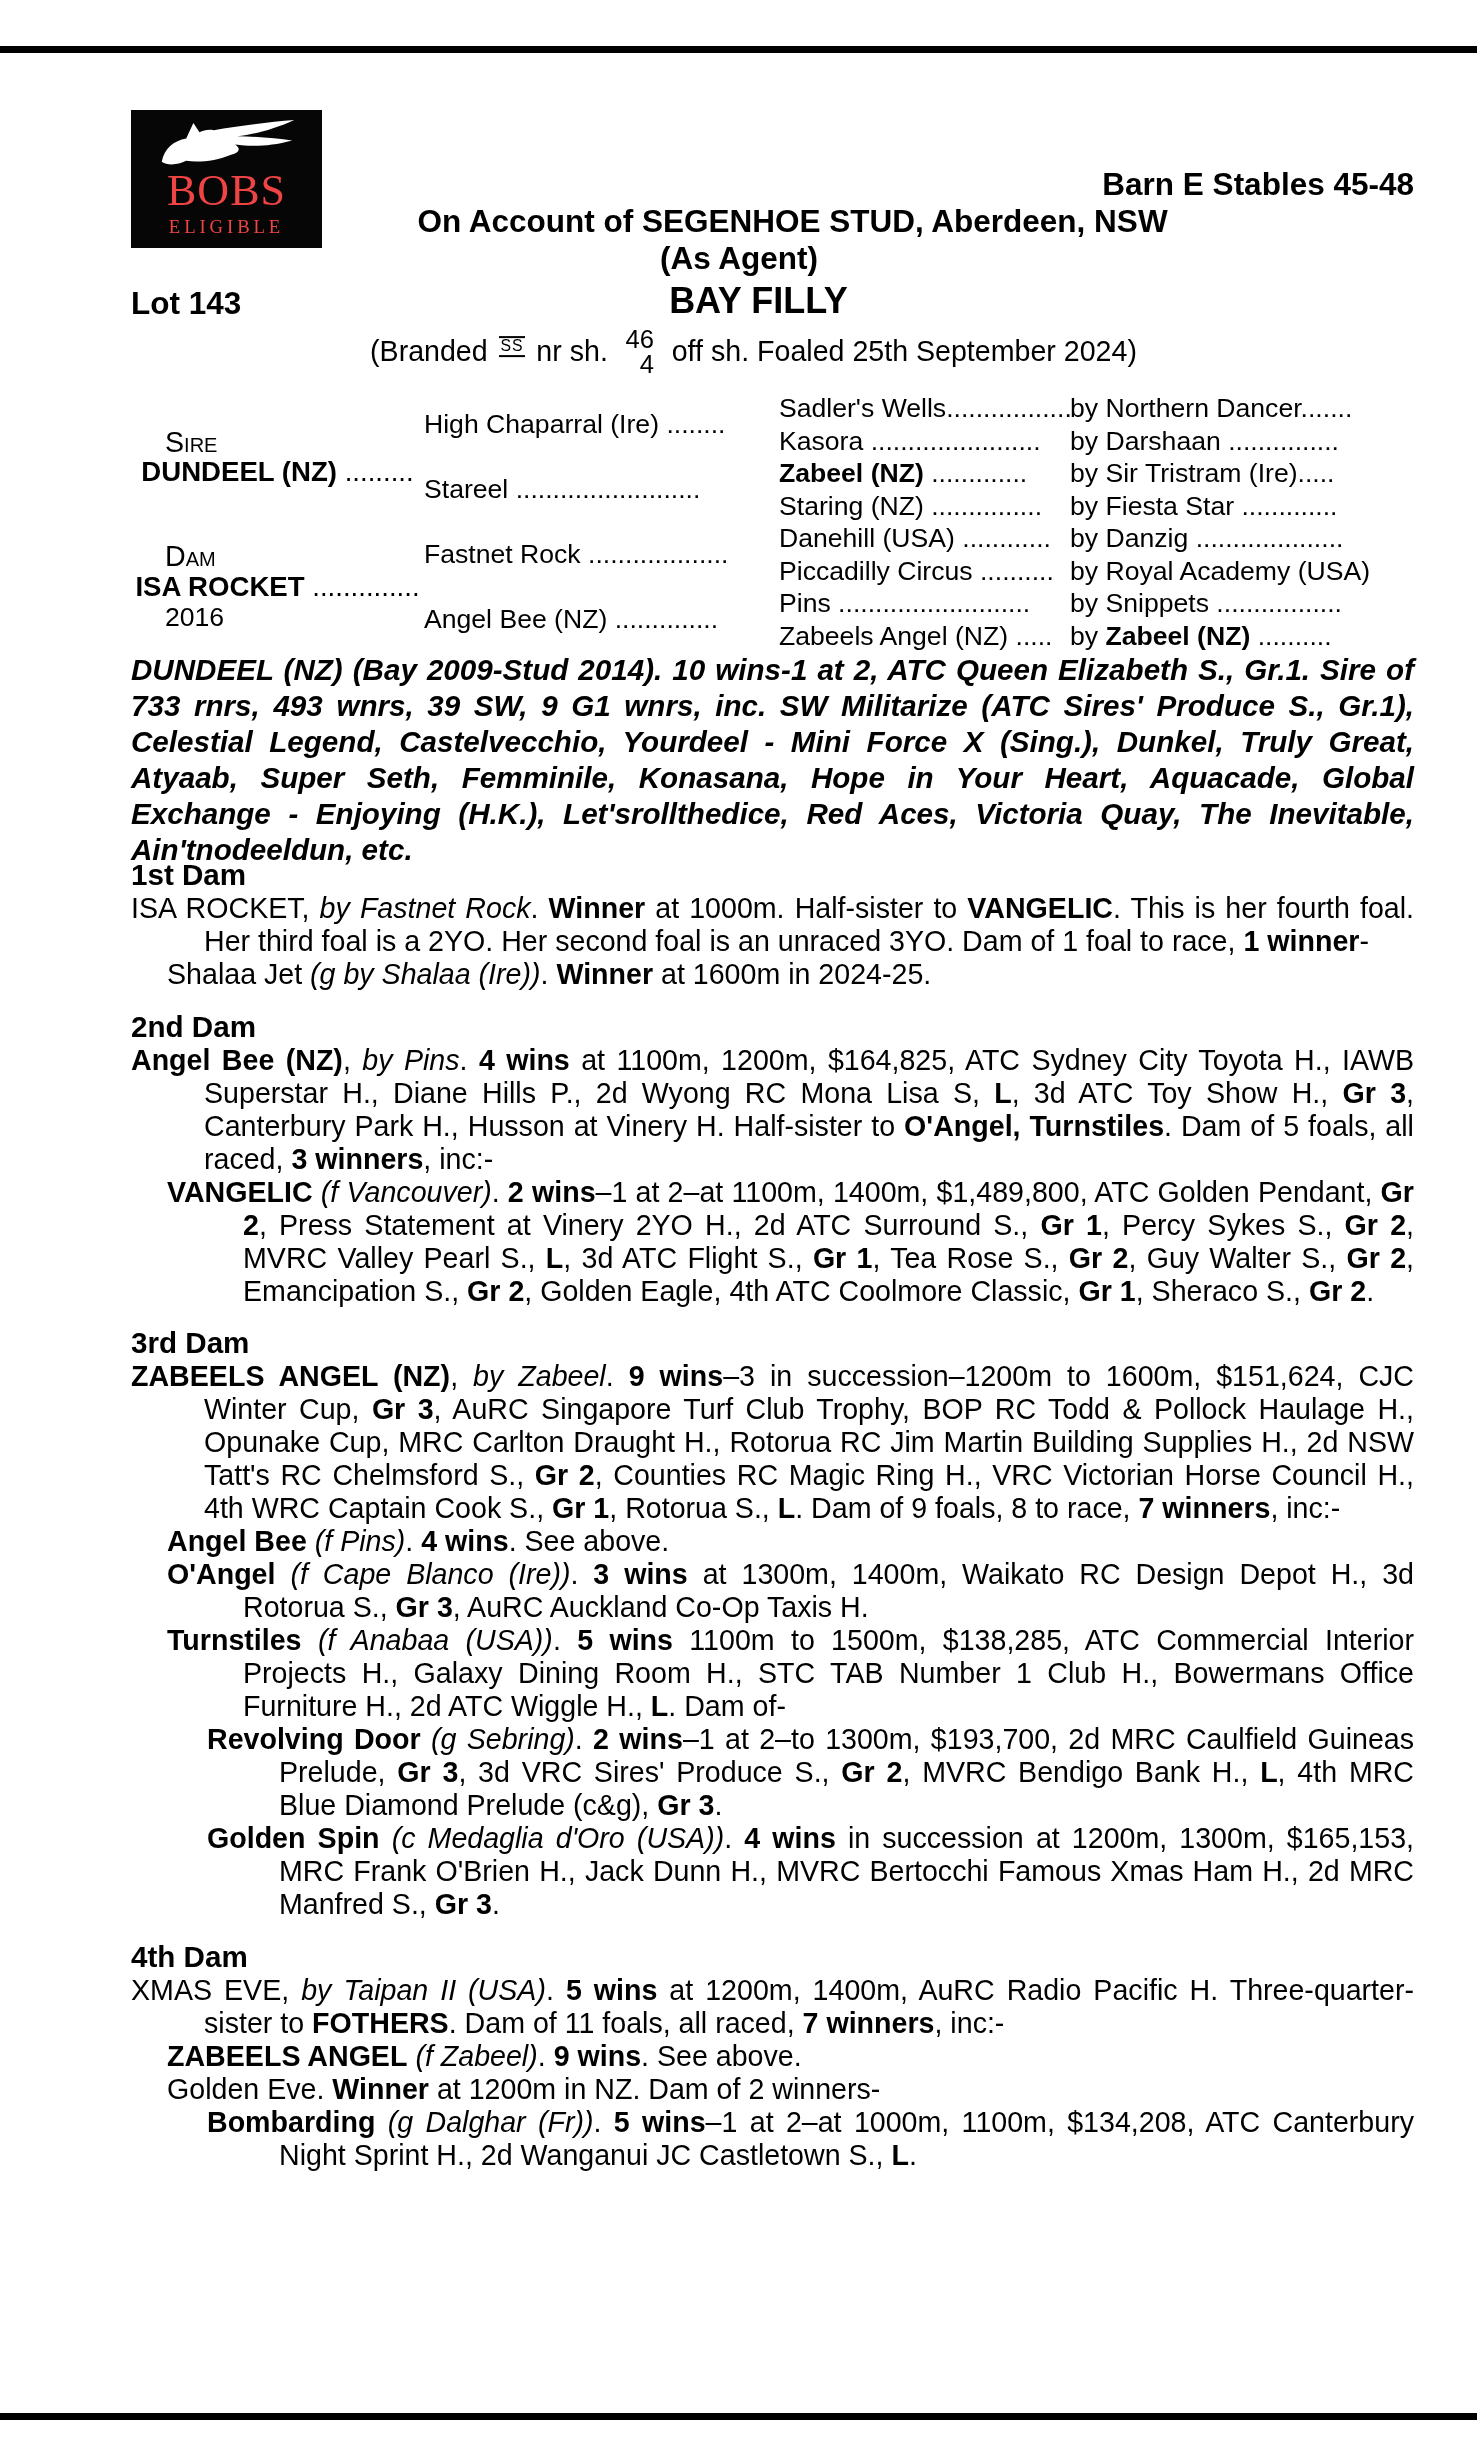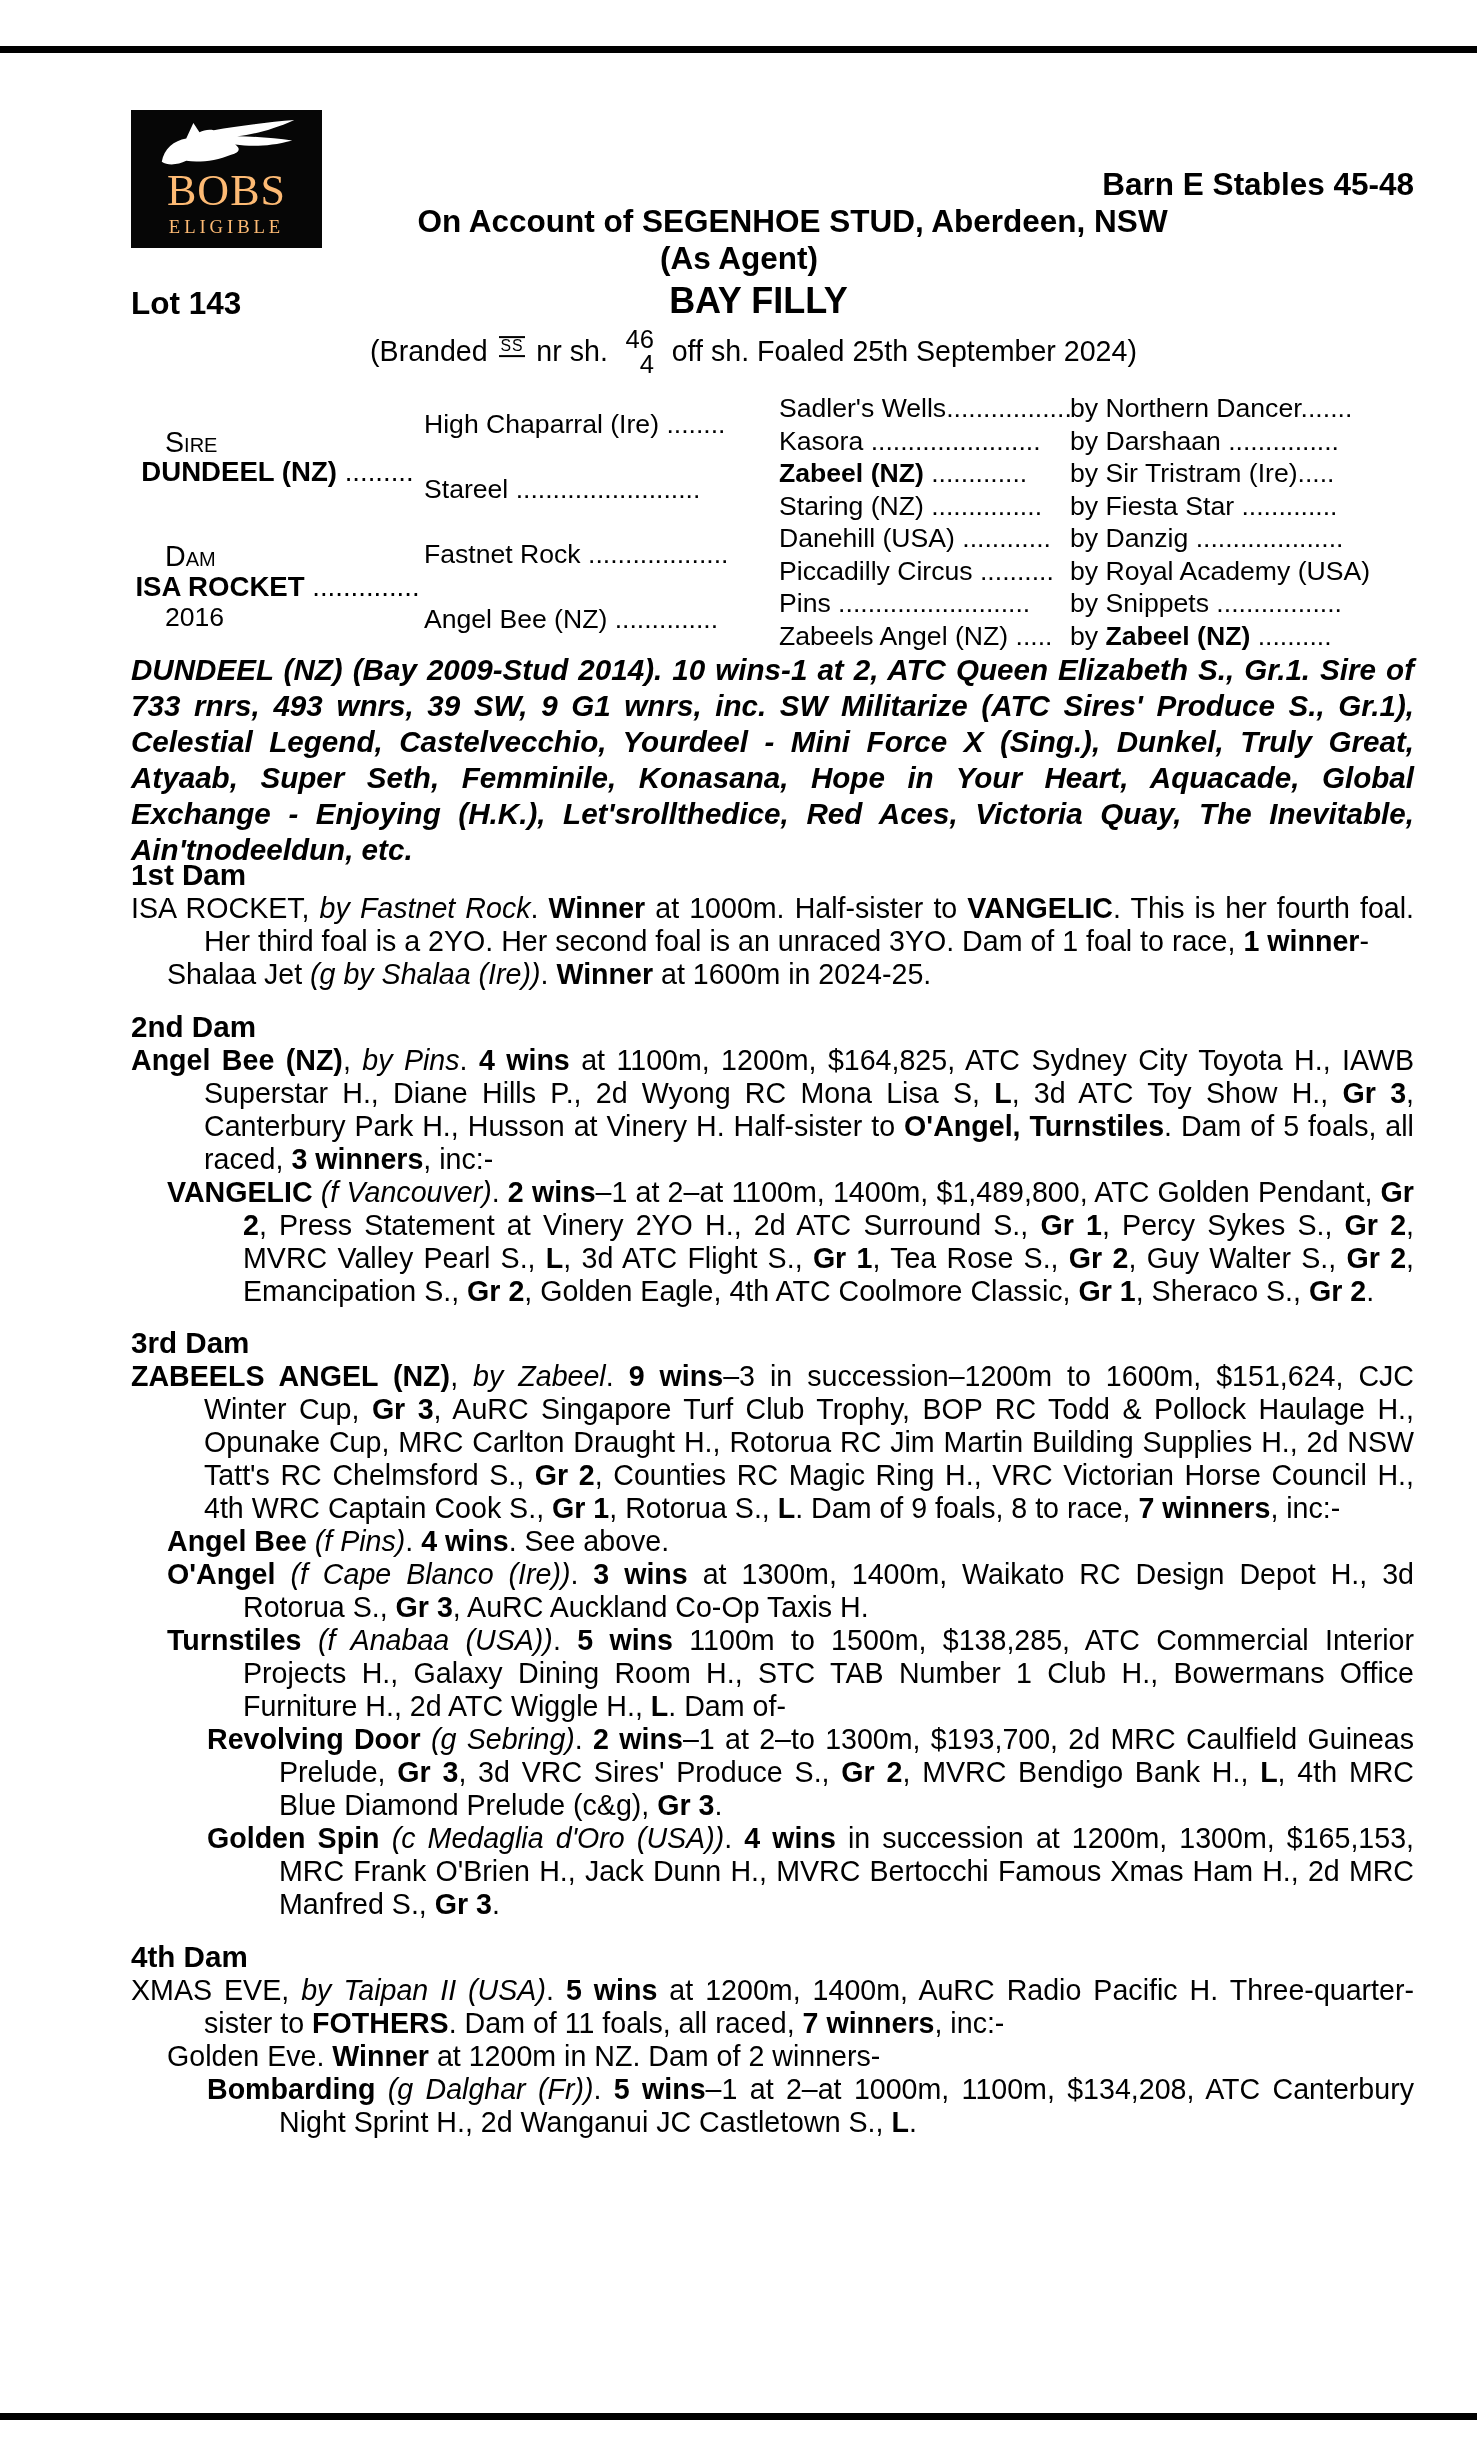--- a/index.html
+++ b/index.html
@@ -9,21 +9,21 @@
     font-family:"Liberation Sans","DejaVu Sans",sans-serif;
     -webkit-font-smoothing:antialiased;
   }
   .rule{position:absolute;left:0;width:1478px;height:6.9px;background:#000}
   #rule-top{top:46px}
   #rule-bottom{top:2413px}
 
   
   .logo{
     position:absolute;left:131px;top:110px;width:191px;height:138px;
-    background:#060606;color:#fdba74;box-sizing:border-box;
+    background:#060606;color:#ef4444;box-sizing:border-box;
     display:flex;flex-direction:column;align-items:center;padding-top:6.9px;
   }
   .logo svg{width:150px;height:53px;display:block}
   .logo-bobs{font-family:"Liberation Serif","DejaVu Serif",serif;font-size:44px;line-height:1.0;letter-spacing:1px;margin-top:-1px}
   .logo-elig{font-family:"Liberation Serif","DejaVu Serif",serif;font-size:18.7px;line-height:1.0;letter-spacing:3.9px;margin-top:4.9px}
 
   .hdr-barn{position:absolute;left:131px;top:167px;width:1283px;text-align:right;font-weight:bold;font-size:31.5px;line-height:35px}
   .hdr-account{position:absolute;left:108px;top:204px;width:1369px;text-align:center;font-weight:bold;font-size:31.5px;line-height:35px}
   .hdr-agent{position:absolute;left:0;top:241px;width:1478px;text-align:center;font-weight:bold;font-size:31.5px;line-height:35px}
   .lot{position:absolute;left:131px;top:286px;font-weight:bold;font-size:31.5px;line-height:35px}
@@ -151,19 +151,20 @@
       <p class="para ind0"><span class="rb">ZABEELS ANGEL (NZ)</span><span>, </span><span class="ri">by Zabeel</span><span>. </span><span class="rb">9 wins</span><span>–3 in succession–1200m to 1600m, $151,624, CJC Winter Cup, </span><span class="rb">Gr 3</span><span>, AuRC Singapore Turf Club Trophy, BOP RC Todd &amp; Pollock Haulage H., Opunake Cup, MRC Carlton Draught H., Rotorua RC Jim Martin Building Supplies H., 2d NSW Tatt's RC Chelmsford S., </span><span class="rb">Gr 2</span><span>, Counties RC Magic Ring H., VRC Victorian Horse Council H., 4th WRC Captain Cook S., </span><span class="rb">Gr 1</span><span>, Rotorua S., </span><span class="rb">L</span><span>. Dam of 9 foals, 8 to race, </span><span class="rb">7 winners</span><span>, inc:-</span></p>
       <p class="para ind1"><span class="rb">Angel Bee</span><span> </span><span class="ri">(f Pins)</span><span>. </span><span class="rb">4 wins</span><span>. See above.</span></p>
       <p class="para ind1"><span class="rb">O'Angel</span><span> </span><span class="ri">(f Cape Blanco (Ire))</span><span>. </span><span class="rb">3 wins</span><span> at 1300m, 1400m, Waikato RC Design Depot H., 3d Rotorua S., </span><span class="rb">Gr 3</span><span>, AuRC Auckland Co-Op Taxis H.</span></p>
       <p class="para ind1"><span class="rb">Turnstiles</span><span> </span><span class="ri">(f Anabaa (USA))</span><span>. </span><span class="rb">5 wins</span><span> 1100m to 1500m, $138,285, ATC Commercial Interior Projects H., Galaxy Dining Room H., STC TAB Number 1 Club H., Bowermans Office Furniture H., 2d ATC Wiggle H., </span><span class="rb">L</span><span>. Dam of-</span></p>
       <p class="para ind2"><span class="rb">Revolving Door</span><span> </span><span class="ri">(g Sebring)</span><span>. </span><span class="rb">2 wins</span><span>–1 at 2–to 1300m, $193,700, 2d MRC Caulfield Guineas Prelude, </span><span class="rb">Gr 3</span><span>, 3d VRC Sires' Produce S., </span><span class="rb">Gr 2</span><span>, MVRC Bendigo Bank H., </span><span class="rb">L</span><span>, 4th MRC Blue Diamond Prelude (c&amp;g), </span><span class="rb">Gr 3</span><span>.</span></p>
       <p class="para ind2"><span class="rb">Golden Spin</span><span> </span><span class="ri">(c Medaglia d'Oro (USA))</span><span>. </span><span class="rb">4 wins</span><span> in succession at 1200m, 1300m, $165,153, MRC Frank O'Brien H., Jack Dunn H., MVRC Bertocchi Famous Xmas Ham H., 2d MRC Manfred S., </span><span class="rb">Gr 3</span><span>.</span></p>
     </div>
     <div class="sec">
       <h2>4th Dam</h2>
       <p class="para ind0"><span>XMAS EVE, </span><span class="ri">by Taipan II (USA)</span><span>. </span><span class="rb">5 wins</span><span> at 1200m, 1400m, AuRC Radio Pacific H. Three-quarter-sister to </span><span class="rb">FOTHERS</span><span>. Dam of 11 foals, all raced, </span><span class="rb">7 winners</span><span>, inc:-</span></p>
+      <p class="para ind1"><span class="rb">ZABEELS ANGEL</span><span> </span><span class="ri">(f Zabeel)</span><span>. </span><span class="rb">9 wins</span><span>. See above.</span></p>
       <p class="para ind1"><span>Golden Eve. </span><span class="rb">Winner</span><span> at 1200m in NZ. Dam of 2 winners-</span></p>
       <p class="para ind2"><span class="rb">Bombarding</span><span> </span><span class="ri">(g Dalghar (Fr))</span><span>. </span><span class="rb">5 wins</span><span>–1 at 2–at 1000m, 1100m, $134,208, ATC Canterbury Night Sprint H., 2d Wanganui JC Castletown S., </span><span class="rb">L</span><span>.</span></p>
     </div>
   </div>
 
 <div class="rule" id="rule-bottom"></div>
 
 
 </body></html>

